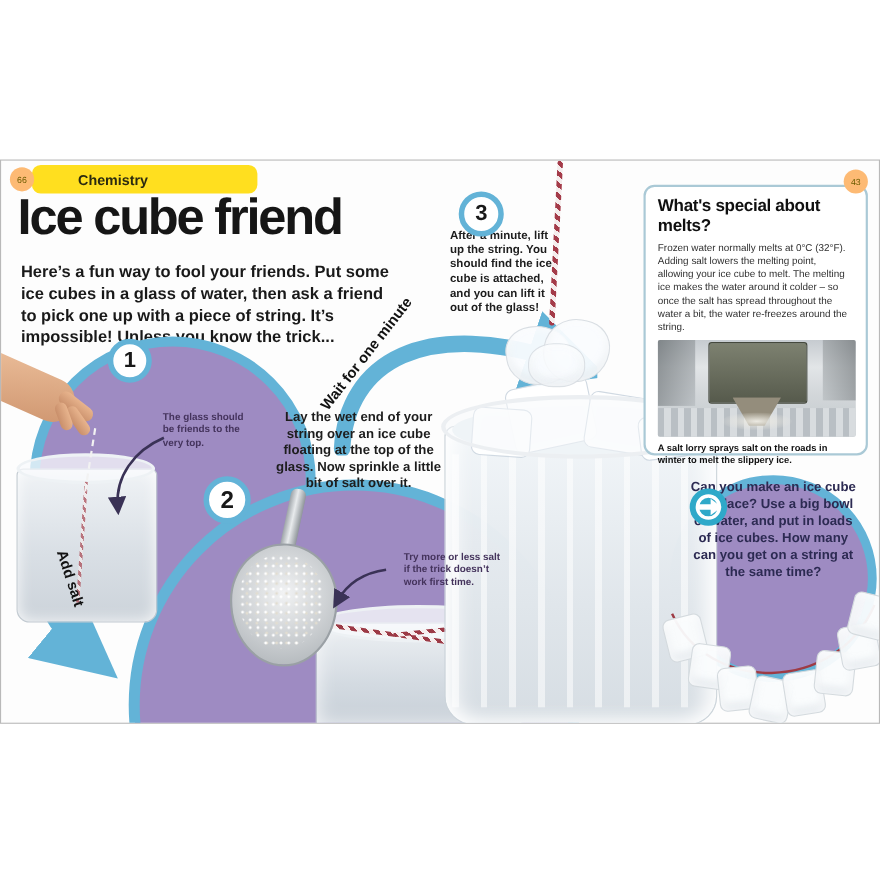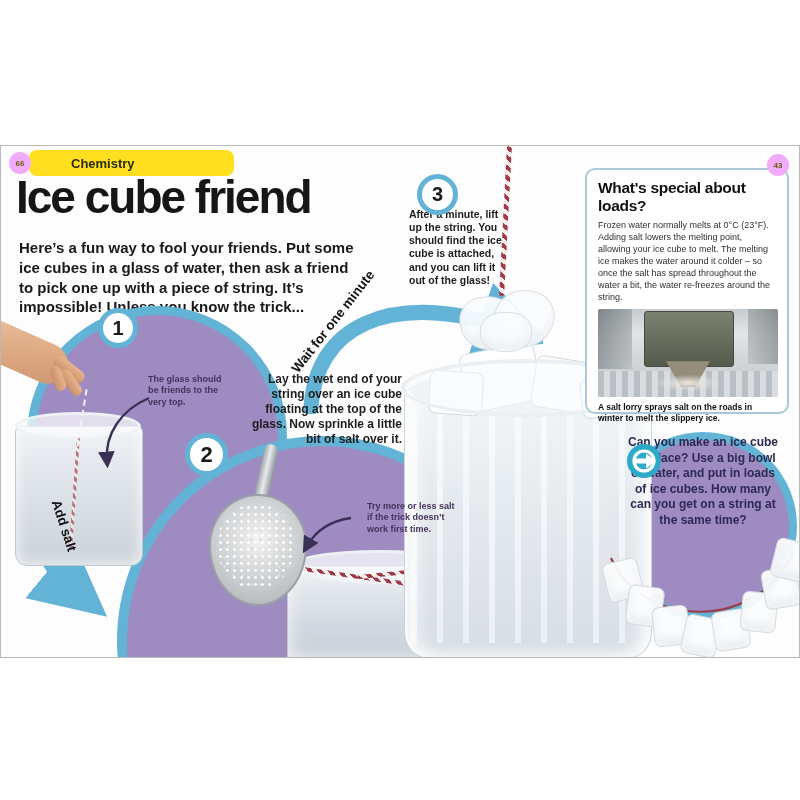--- a/index.html
+++ b/index.html
@@ -11,23 +11,23 @@
     position:absolute;left:0;top:145px;width:798px;height:511px;
     background:#fdfdfd;border:1px solid #b9b9b9;overflow:hidden;
   }
   
   .tab{
     position:absolute;left:28px;top:4px;width:205px;height:26px;
     background:#ffdf1f;border-radius:8px;display:flex;align-items:center;
   }
   .tab-label{font-size:13px;font-weight:700;color:#2b2b10;padding-left:42px;}
   .pagenum{
-    position:absolute;width:22px;height:22px;border-radius:50%;background:#f0abfc;
+    position:absolute;width:22px;height:22px;border-radius:50%;background:#fdba74;
     display:flex;align-items:center;justify-content:center;
-    font-size:8px;font-weight:700;color:#6b5b00;z-index:8;
+    font-size:8px;font-weight:400;color:#6b5b00;z-index:8;
   }
   .pagenum.left{left:8px;top:6px;}
   .pagenum.right{right:10px;top:8px;}
   .title{
     position:absolute;left:15px;top:24px;font-size:46px;font-weight:900;
     letter-spacing:-2px;color:#161616;
   }
   .intro{
     position:absolute;left:18px;top:92px;width:338px;font-size:15px;
     font-weight:700;line-height:1.32;color:#191919;
@@ -41,21 +41,21 @@
     position:absolute;background:#ffffff;border:5px solid #63b3d7;border-radius:50%;
     display:flex;align-items:center;justify-content:center;
     font-weight:800;color:#191919;z-index:7;
   }
   .badge1{left:97px;top:162px;width:30px;height:30px;font-size:20px;}
   .badge2{left:184px;top:287px;width:33px;height:33px;font-size:22px;}
   .badge3{left:416px;top:28px;width:31px;height:31px;font-size:20px;}
   
   .step-text{position:absolute;font-size:12px;font-weight:600;color:#1d1d1d;line-height:1.25;z-index:6;}
   .step1-text{left:130px;top:161px;width:188px;text-align:center;}
-  .step2-text{left:249px;top:226px;width:152px;text-align:right;}
+  .step2-text{left:249px;top:226px;width:152px;text-align:center;}
   .step3-text{left:408px;top:62px;width:102px;font-size:10.5px;}
   .caption{position:absolute;font-size:9px;font-weight:600;color:#44335c;line-height:1.25;z-index:6;}
   .caption1{left:147px;top:228px;width:80px;}
   .caption2{left:353px;top:355px;width:92px;margin-left:13px;}
   .cap-arrow{position:absolute;z-index:6;}
   
   .flow-arrow{position:absolute;z-index:3;}
   .arrow-label{
     position:absolute;font-weight:800;font-size:13.5px;color:#121212;z-index:4;
     white-space:nowrap;
@@ -260,22 +260,22 @@
     <div class="streaks"></div>
     <div class="water"></div>
     <div class="cube c1"></div>
     <div class="cube c2"></div>
     <div class="cube c3"></div>
     <div class="cube c4"></div>
     <div class="rim"></div>
   </div>
 
   <div class="info-box">
-    <div class="info-title">What's special about loads?</div>
-    <div class="info-body">Frozen water normally melts at 0°C (23°F). Adding salt lowers the melting point, allowing your ice cube to melt. The melting ice makes the water around it colder – so once the salt has spread throughout the water a bit, the water re-freezes around the string.</div>
+    <div class="info-title">What's special about melts?</div>
+    <div class="info-body">Frozen water normally melts at 0°C (32°F). Adding salt lowers the melting point, allowing your ice cube to melt. The melting ice makes the water around it colder – so once the salt has spread throughout the water a bit, the water re-freezes around the string.</div>
     <div class="lorry">
       <div class="trees-l"></div>
       <div class="trees-r"></div>
       <div class="road"></div>
       <div class="truck"></div>
       <div class="funnel"></div>
       <div class="spray"></div>
     </div>
     <div class="info-caption">A salt lorry sprays salt on the roads in winter to melt the slippery ice.</div>
   </div>

